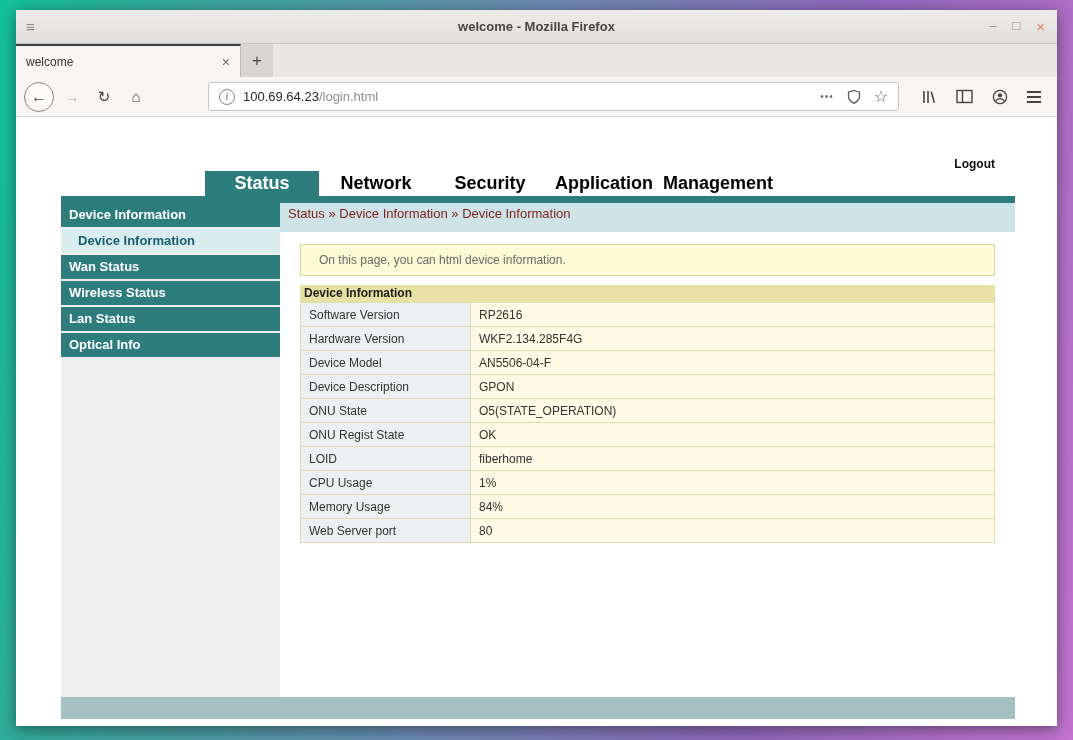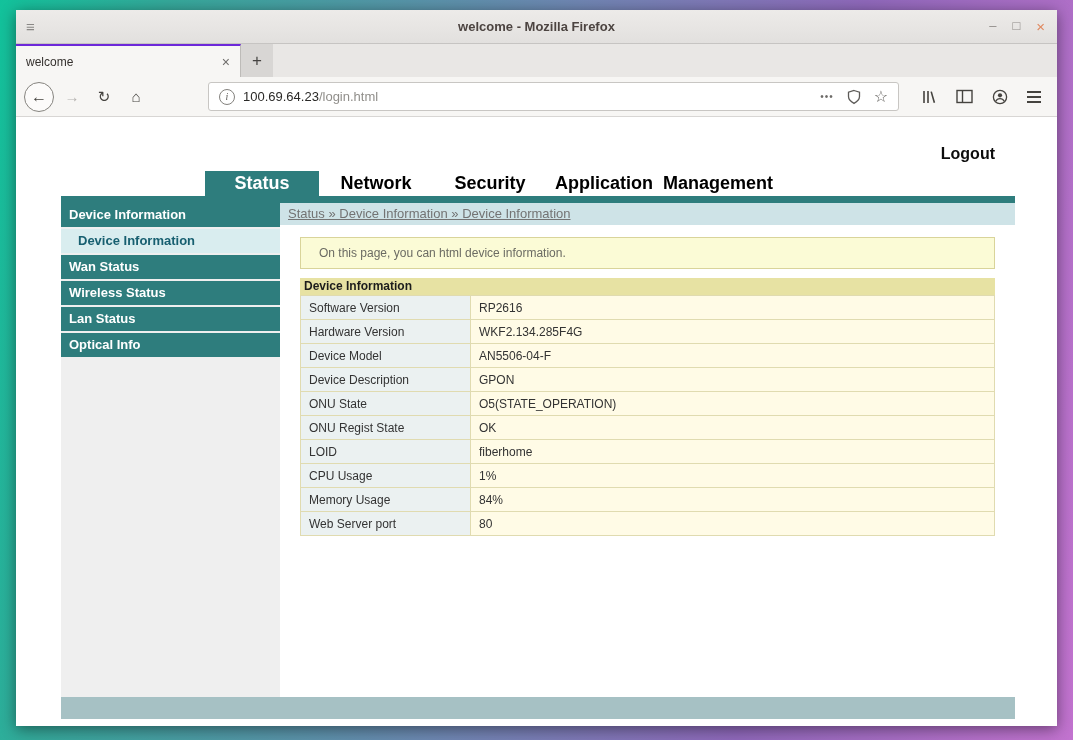--- a/index.html
+++ b/index.html
@@ -24,21 +24,21 @@
   .tb-title {
     position: absolute; left: 0; right: 0; text-align: center;
     font-weight: bold; font-size: 13px; color: #4c4441;
   }
   .tb-controls { margin-left: auto; margin-right: 12px; display: flex; gap: 16px; z-index: 2; }
   .tb-controls span { font-size: 13px; color: #908c89; cursor: default; }
   .tb-controls .close { color: #e0885f; font-size: 15px; }
   
   .tabbar { height: 33px; background: #d8d6d4; display: flex; align-items: stretch; flex: 0 0 auto; }
   .tab {
-    width: 225px; background: #f7f6f4; border-top: 2px solid #6d28d9;
+    width: 225px; background: #f7f6f4; border-top: 2px solid #404040;
     border-right: 1px solid #bdbbb8;
     display: flex; align-items: center; padding: 0 10px; font-size: 12px; color: #35312e;
   }
   .tab-title { flex: 1; }
   .tab-close { color: #6e6c6a; font-size: 14px; }
   .newtab { width: 32px; display: flex; align-items: center; justify-content: center; font-size: 17px; color: #454341; }
   .tabbar-rest { flex: 1; background: #e9e7e5; }
   
   .navbar {
     height: 40px; background: #f7f6f4; border-bottom: 1px solid #d8d6d4;
@@ -68,21 +68,21 @@
   .url-path { color: #908e8a; }
   .url-right { margin-left: auto; display: flex; align-items: center; gap: 12px; margin-right: 10px; }
   .dots { color: #6d6b68; font-size: 10px; letter-spacing: 1px; }
   .glyph-star { font-size: 16px; color: #5c5a57; }
   .right-icons { display: flex; align-items: center; gap: 19px; margin-right: 16px; margin-left: 4px; }
   .svgicon { display: block; }
   .hamburger { display: flex; flex-direction: column; gap: 3px; }
   .hamburger i { display: block; width: 14px; height: 2px; background: #45433f; }
   
   .viewport { position: relative; height: 607px; background: #fff; overflow: hidden; flex: 0 0 auto; }
-  .logout { position: absolute; top: 28px; right: 62px; font-size: 16px; font-weight: bold; color: #0d0d0d; cursor: pointer; }
+  .logout { position: absolute; top: 40px; right: 62px; font-size: 12px; font-weight: bold; color: #0d0d0d; cursor: pointer; }
   .site { position: absolute; left: 45px; top: 54px; width: 954px; }
   
   .tabrow { height: 25px; position: relative; }
   .ptab {
     position: absolute; top: 0; height: 25px; width: 114px; line-height: 25px;
     text-align: center; font-weight: bold; font-size: 18px; color: #000; cursor: pointer;
   }
   .ptab:nth-child(1) { left: 144px; }
   .ptab:nth-child(2) { left: 258px; }
   .ptab:nth-child(3) { left: 372px; }
@@ -94,22 +94,22 @@
   .columns { display: flex; height: 494px; }
   .sidebar { width: 219px; background: #efefef; flex: 0 0 auto; }
   .side-item {
     height: 24px; line-height: 24px; margin-bottom: 2px;
     background: #2e7d7d; color: #fff; font-weight: bold; font-size: 13px;
     padding-left: 8px; cursor: pointer;
   }
   .side-item.sub-active { background: #d9edef; color: #175f70; padding-left: 17px; }
   .main { flex: 1; background: #fff; display: flex; flex-direction: column; }
   .breadcrumb {
-    height: 22px; line-height: 22px; background: #cee3e7;
-    font-size: 13px; color: #737373; padding-left: 8px; text-decoration: underline;
+    height: 29px; line-height: 22px; background: #cee3e7;
+    font-size: 13px; color: #7f1d1d; padding-left: 8px;
   }
   .content { padding: 12px 20px 0 20px; }
   .notice {
     height: 32px; line-height: 30px; background: #fbfbd6; border: 1px solid #d9d49a;
     color: #6b6b63; font-size: 12px; padding-left: 18px; margin-bottom: 9px;
   }
   .tbl-title {
     height: 17px; line-height: 17px; background: #e7e2a3;
     font-weight: bold; font-size: 12px; color: #1c1c1c; padding-left: 4px;
   }

